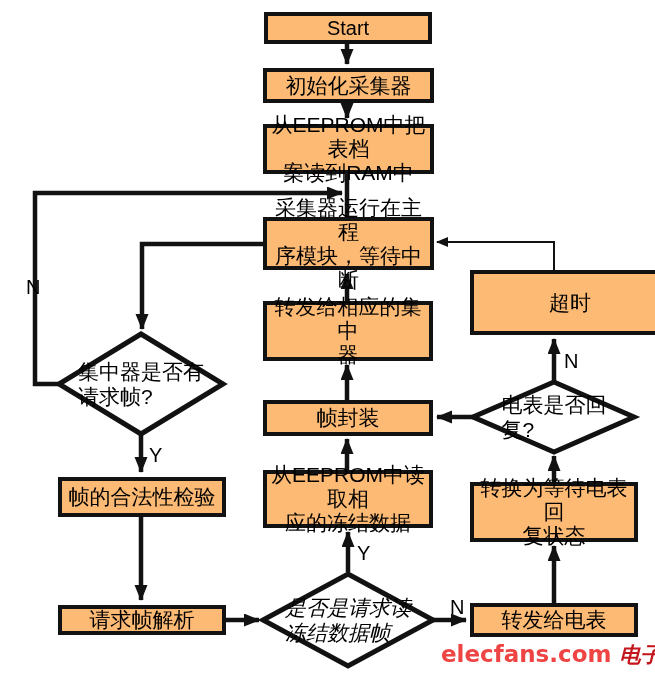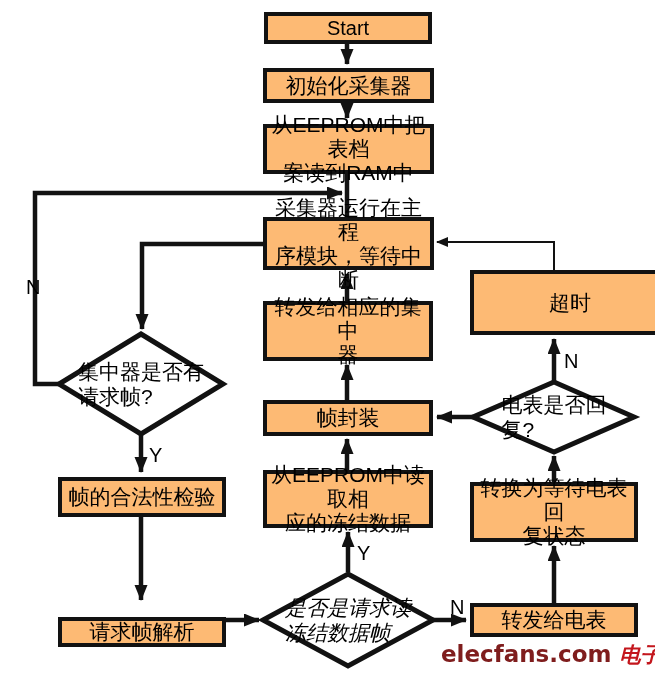--- a/index.html
+++ b/index.html
@@ -106,21 +106,21 @@
   <div class="node" style="left:263px;top:301px;width:170px;height:60px;">转发给相应的集中
 器</div>
 
   <div class="node" style="left:263px;top:400px;width:170px;height:36px;">帧封装</div>
 
   <div class="node" style="left:263px;top:470px;width:170px;height:58px;">从EEPROM中读取相
 应的冻结数据</div>
 
   <div class="node" style="left:58px;top:477px;width:168px;height:40px;">帧的合法性检验</div>
 
-  <div class="node" style="left:58px;top:605px;width:168px;height:30px;margin-top:12px;">请求帧解析</div>
+  <div class="node" style="left:58px;top:605px;width:168px;height:30px;">请求帧解析</div>
 
   <div class="node" style="left:470px;top:270px;width:200px;height:65px;text-align:center;">超时</div>
 
   <div class="node" style="left:470px;top:482px;width:168px;height:60px;">转换为等待电表回
 复状态</div>
 
   <div class="node" style="left:470px;top:603px;width:168px;height:34px;">转发给电表</div>
 
   <div class="diamond-label" style="left:61px;top:352px;width:160px;height:64px;">集中器是否有
 请求帧?</div>
@@ -135,17 +135,17 @@
 
   <span class="branch" style="left:149px;top:445px;">Y</span>
 
   <span class="branch" style="left:357px;top:543px;">Y</span>
 
   <span class="branch" style="left:450px;top:597px;">N</span>
 
   <span class="branch" style="left:564px;top:351px;">N</span>
 
   <div class="watermark">
-    <span class="wm-brand" style="color: #7f1d1d;">elecfans.com</span>
+    <span class="wm-brand" style="color: #ef4444;">elecfans.com</span>
     <span class="wm-cn" style="color: rgb(195, 22, 28);">电子发烧友</span>
   </div>
 
 </div>
 
 </body></html>

